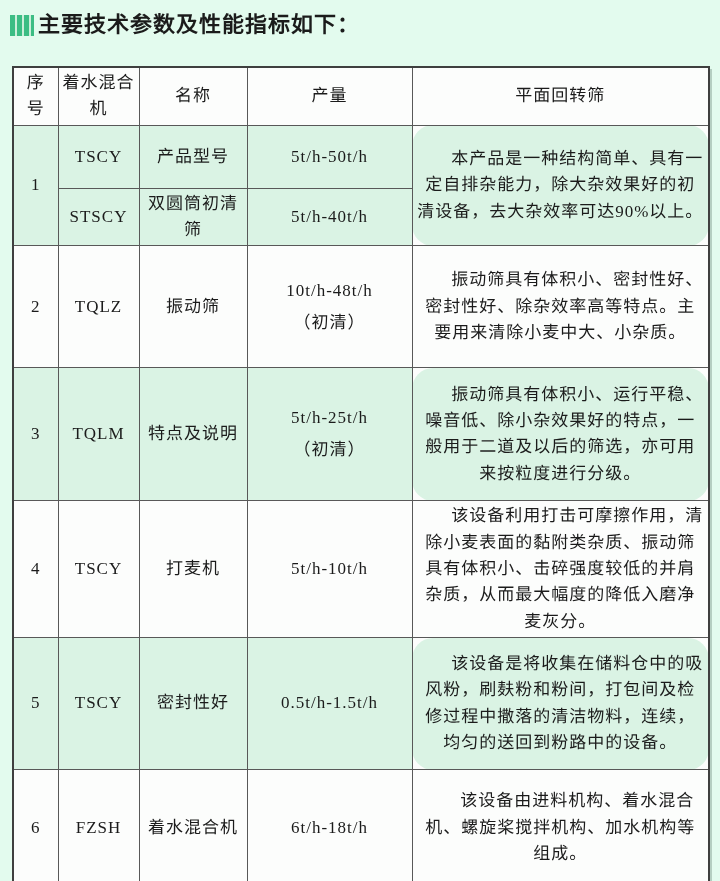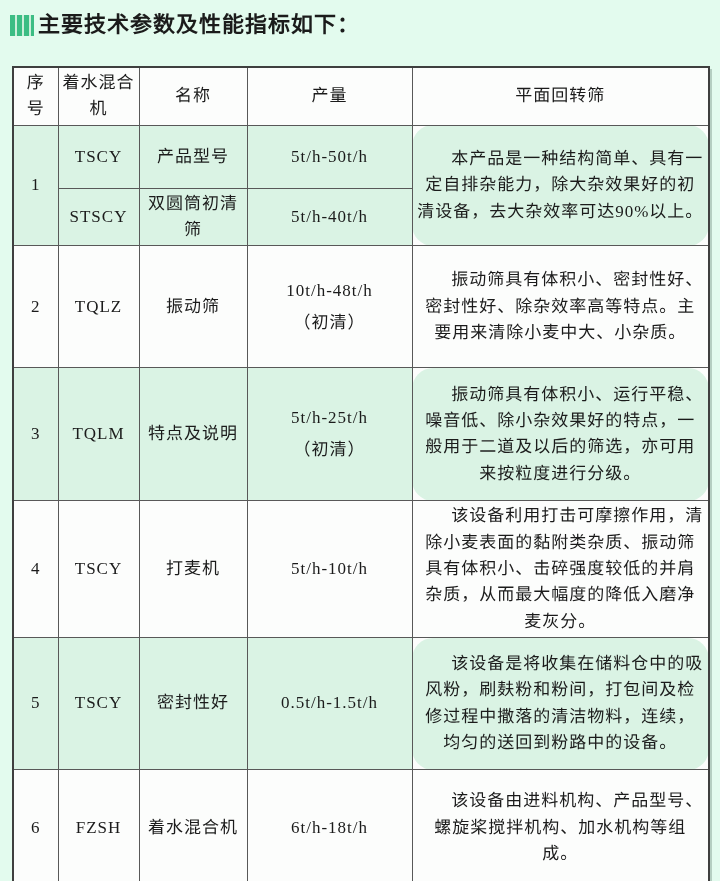--- a/index.html
+++ b/index.html
@@ -171,18 +171,18 @@
           <div class="para">该设备是将收集在储料仓中的吸风粉，刷麸粉和粉间，打包间及检修过程中撒落的清洁物料，连续，均匀的送回到粉路中的设备。</div>
         </td>
       </tr>
 
       <tr class="row-white r6">
         <td class="index">6</td>
         <td class="model">FZSH</td>
         <td class="name">着水混合机</td>
         <td class="output">6t/h-18t/h</td>
         <td class="features">
-          <div class="para">该设备由进料机构、产品型号、螺旋桨搅拌机构、加水机构等组成。</div>
+          <div class="para">该设备由进料机构、着水混合机、螺旋桨搅拌机构、加水机构等组成。</div>
         </td>
       </tr>
     </tbody>
   </table>
 </div>
 
 </body></html>

